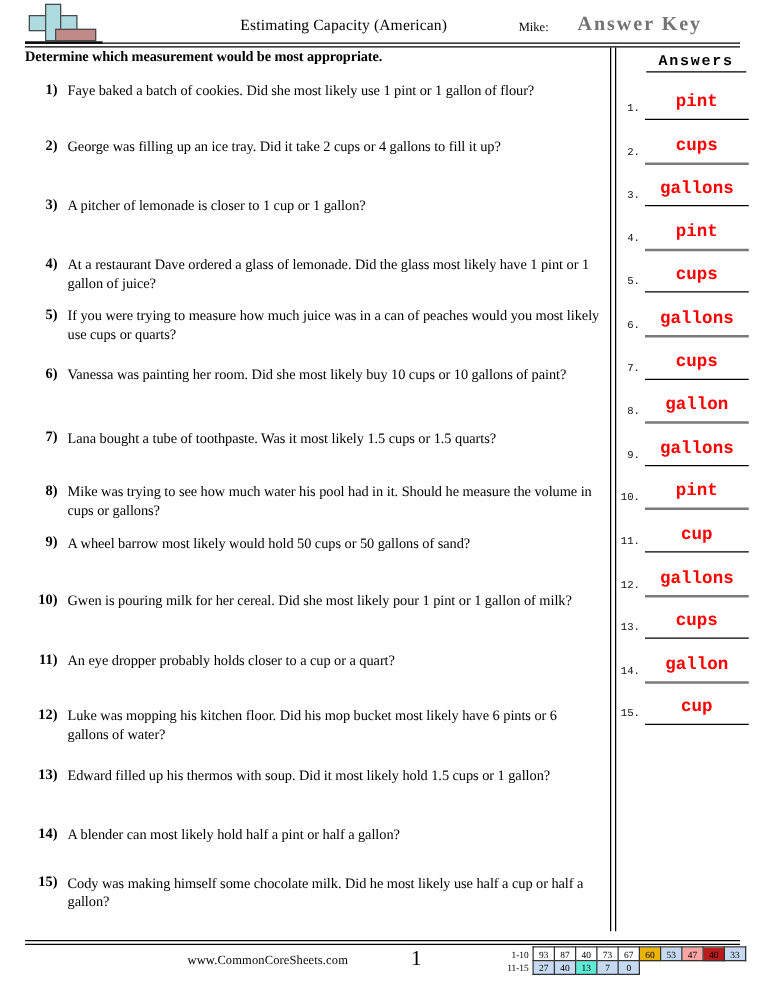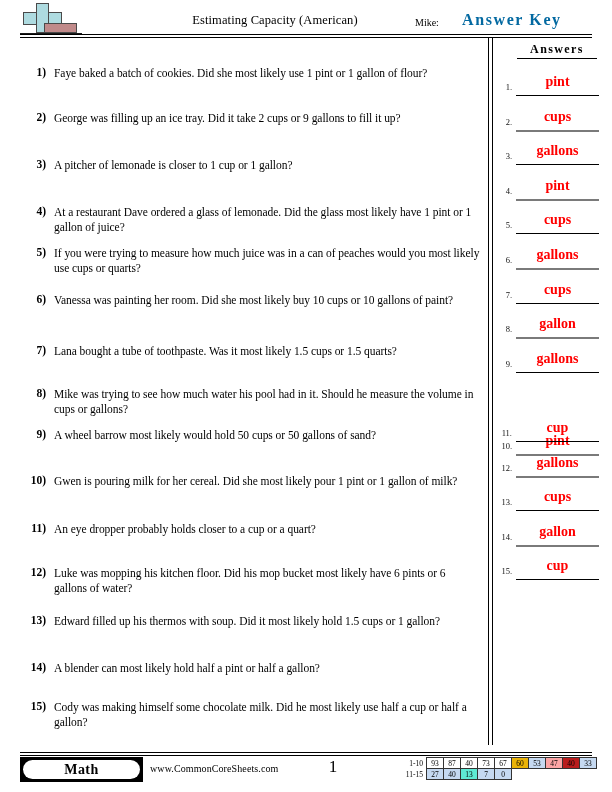--- a/index.html
+++ b/index.html
@@ -79,21 +79,21 @@
   .name-label {
     position: absolute;
     left: 415px; top: 17px;
     font-size: 10px;
   }
   .answer-key {
     position: absolute;
     left: 462px; top: 11px;
     font-size: 16px;
     font-weight: bold;
-    color: #0369a1;
+    color: #737373;
     letter-spacing: 1.6px;
   }
 
   .rule-top {
     position: absolute;
     left: 20px; top: 34px;
     width: 572px;
     height: 0;
     border-top: 1.6px solid #000;
   }
@@ -158,20 +158,21 @@
     letter-spacing: -0.05px;
   }
 
   
   .answers-col {
     position: absolute;
     left: 495px;
     top: 38px;
     width: 117px;
     height: 560px;
+    font-family: Liberation Mono, monospace;
   }
   .answers-heading {
     position: absolute;
     left: 22px;
     top: 4px;
     width: 80px;
     text-align: center;
     font-size: 12px;
     font-weight: bold;
     letter-spacing: 1.4px;
@@ -302,34 +303,35 @@
       <div class="plus-inner"></div>
       <div class="bar"></div>
       <div class="ground"></div>
     </div>
     <div class="worksheet-title">Estimating Capacity (American)</div>
     <div class="name-label">Mike:</div>
     <div class="answer-key">Answer Key</div>
   </div>
   <div class="rule-top"></div>
   <div class="rule-top2"></div>
+  <div class="instructions">Determine which measurement would be most appropriate.</div>
 
   <div class="divider">
     <i class="a"></i>
       <i class="b"></i>
   </div>
 
   <div class="questions" id="questions-container">
       <div class="q" style="top: 8px;">
         <div class="num">1)</div>
         <div class="txt">Faye baked a batch of cookies. Did she most likely use 1 pint or 1 gallon of flour?</div>
       </div>
       <div class="q" style="top: 53px;">
         <div class="num">2)</div>
-        <div class="txt">George was filling up an ice tray. Did it take 2 cups or 9 gallons to fill it up?</div>
+        <div class="txt">George was filling up an ice tray. Did it take 2 cups or 4 gallons to fill it up?</div>
       </div>
       <div class="q" style="top: 100px;">
         <div class="num">3)</div>
         <div class="txt">A pitcher of lemonade is closer to 1 cup or 1 gallon?</div>
       </div>
       <div class="q" style="top: 147px;">
         <div class="num">4)</div>
         <div class="txt">At a restaurant Dave ordered a glass of lemonade. Did the glass most likely have 1 pint or 1 gallon of juice?</div>
       </div>
       <div class="q" style="top: 188px;">
@@ -419,21 +421,21 @@
         <div class="ans" style="top: 274.2px;">
           <div class="idx">8.</div>
           <div class="val" style="color: rgb(255, 0, 0);">gallon</div>
           <div class="line gray"></div>
         </div>
         <div class="ans" style="top: 308.8px;">
           <div class="idx">9.</div>
           <div class="val" style="color: rgb(255, 0, 0);">gallons</div>
           <div class="line black"></div>
         </div>
-        <div class="ans" style="top: 343.4px; margin-top: 48px;">
+        <div class="ans" style="top: 343.4px;">
           <div class="idx">10.</div>
           <div class="val" style="color: rgb(255, 0, 0);">pint</div>
           <div class="line gray"></div>
         </div>
         <div class="ans" style="top: 378px;">
           <div class="idx">11.</div>
           <div class="val" style="color: rgb(255, 0, 0);">cup</div>
           <div class="line black"></div>
         </div>
         <div class="ans" style="top: 412.6px;">
@@ -454,25 +456,20 @@
         <div class="ans" style="top: 516.4px;">
           <div class="idx">15.</div>
           <div class="val" style="color: rgb(255, 0, 0);">cup</div>
           <div class="line black"></div>
         </div>
       </div>
   </div>
 
   <div class="footer-rule"></div>
   <div class="footer-rule2"></div>
-  <div class="math-badge">
-    <div class="pill">
-      <span>Math</span>
-    </div>
-  </div>
   <div class="site-url">www.CommonCoreSheets.com</div>
   <div class="page-num">1</div>
 
   <div class="grade">
     <table id="grade-table">
         <tbody>
           <tr>
             <td class="rowlabel">1-10</td>
             <td>93</td>
             <td>87</td>

